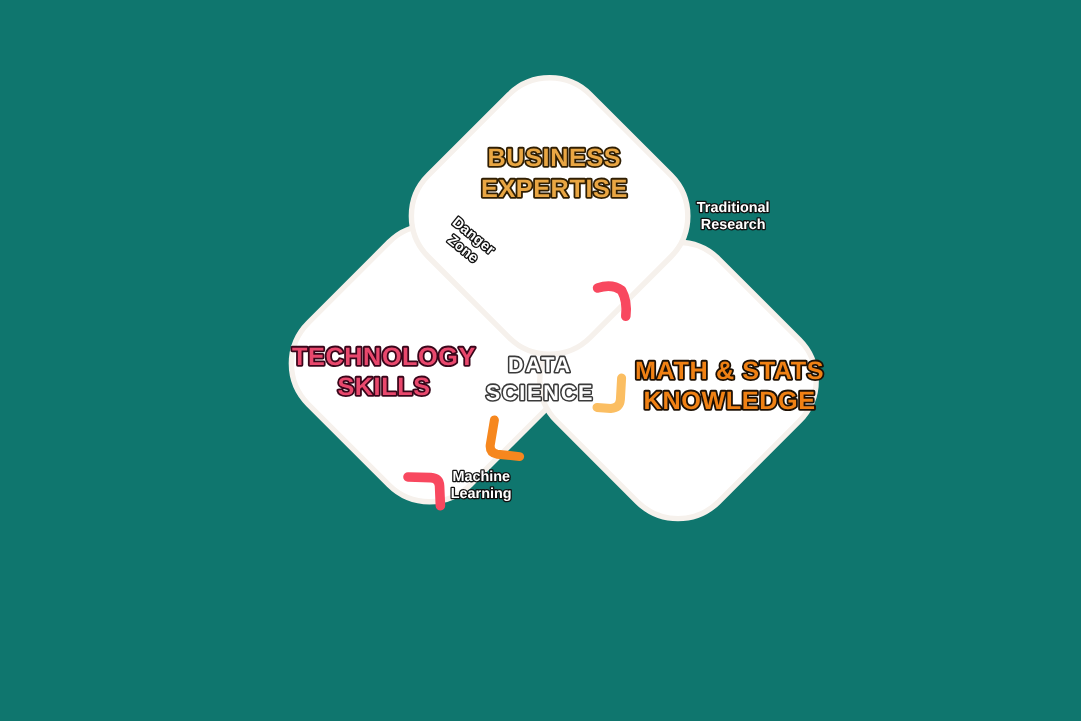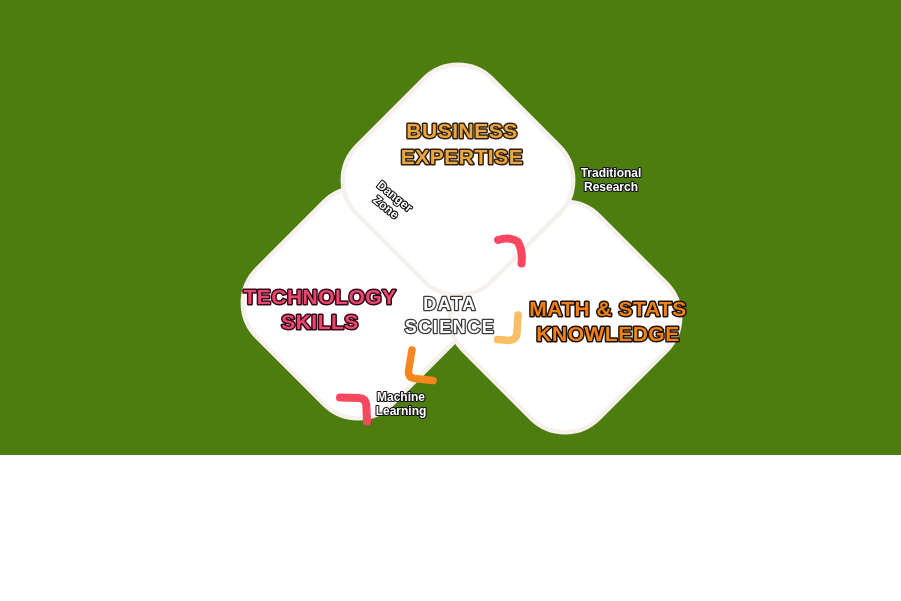--- a/index.html
+++ b/index.html
@@ -3,22 +3,22 @@
 <meta charset="utf-8">
 <style>
   html, body {
     margin: 0;
     padding: 0;
     background: #ffffff;
   }
   .canvas {
     position: relative;
     width: 901px;
-    height: 455px;
-    background: #4d7c0f;
+    height: 601px;
+    background: #0f766e;
     overflow: hidden;
     font-family: "Liberation Sans", sans-serif;
   }
   svg { display: block; }
 
   .set-shape {
     fill: #ffffff;
     stroke-width: 4.5;
   }
 

